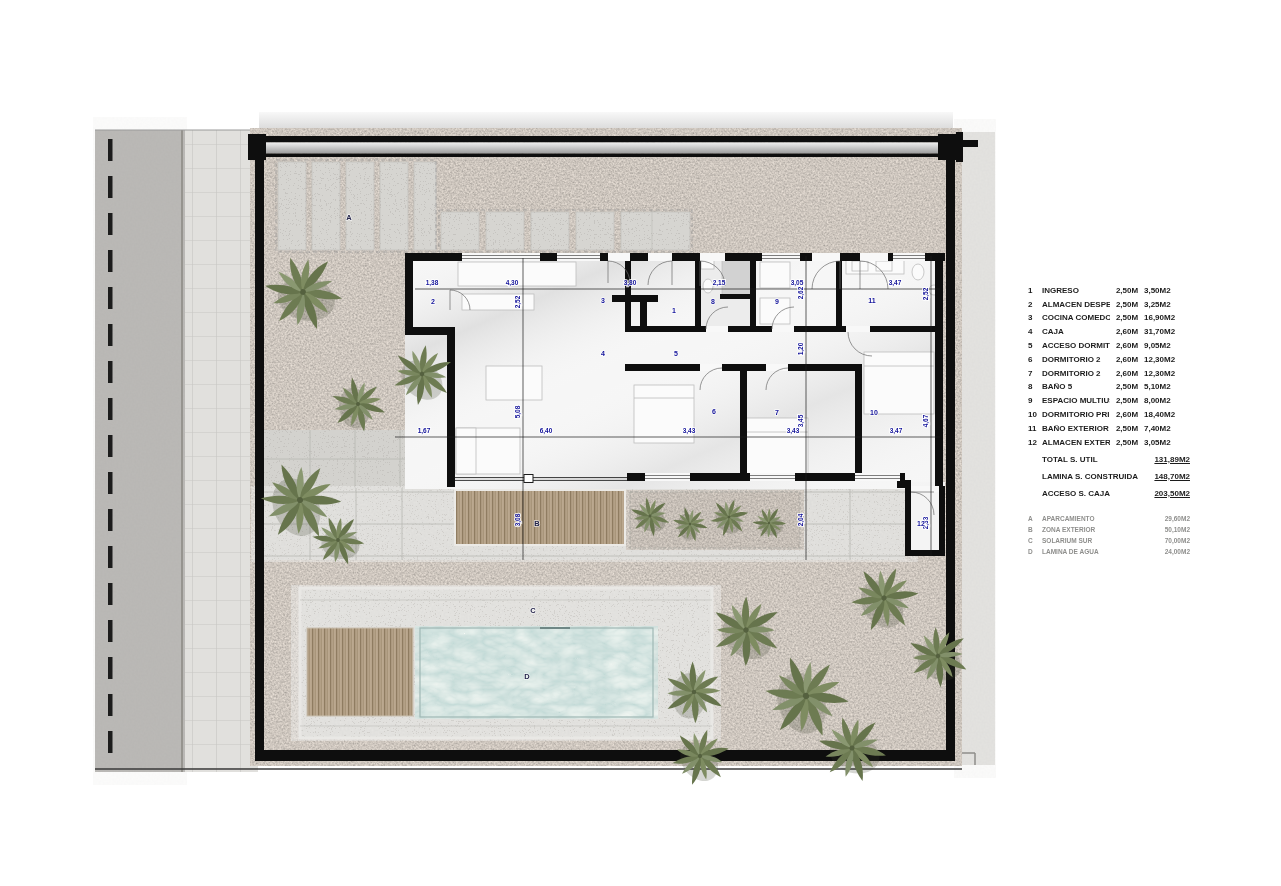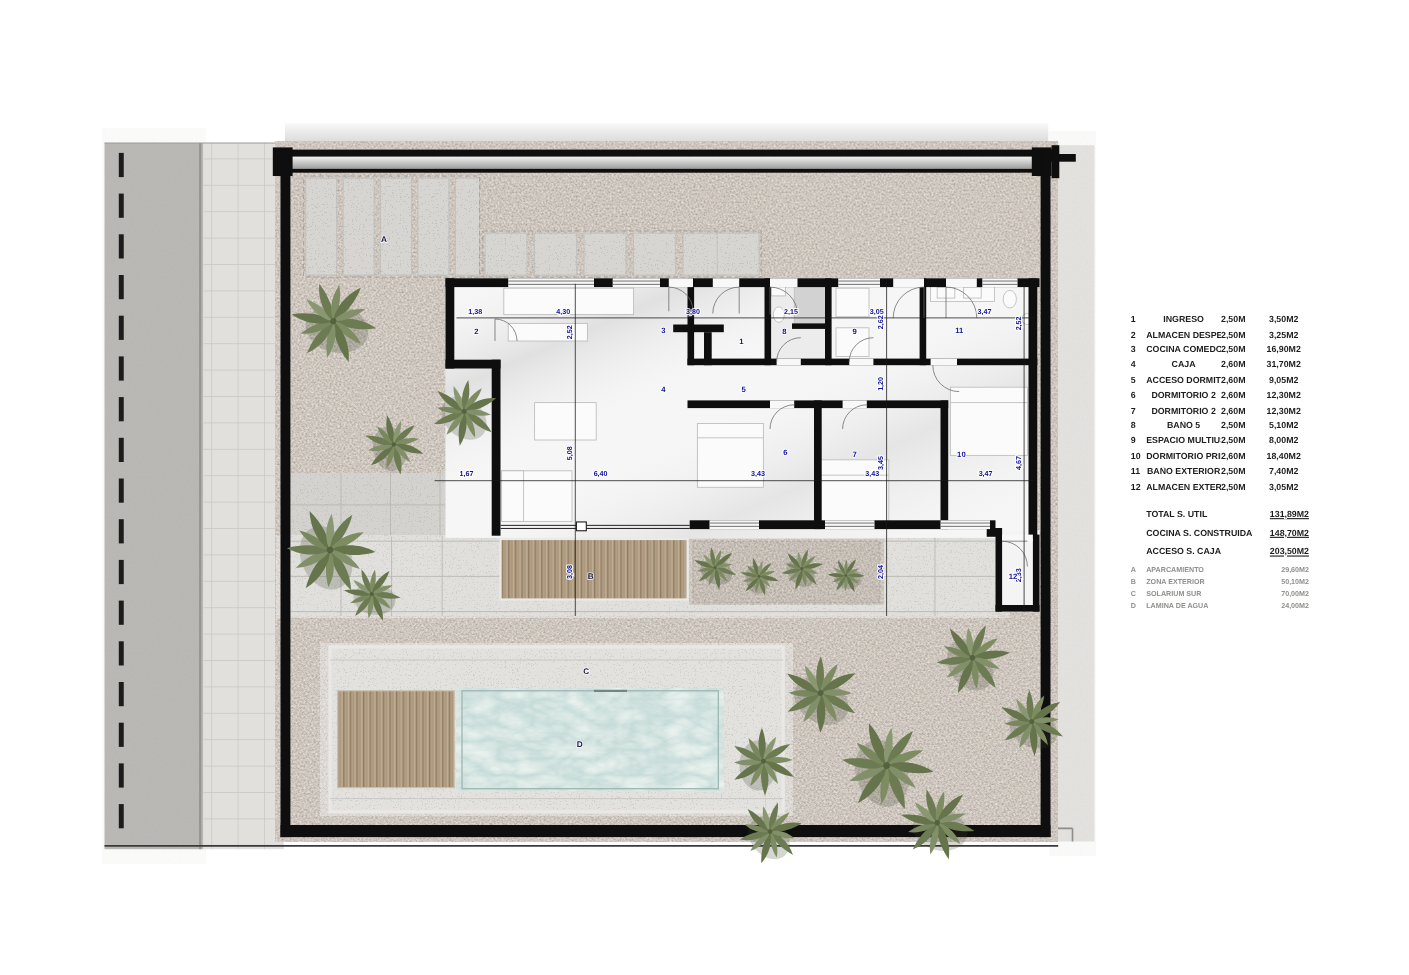--- a/index.html
+++ b/index.html
@@ -7,25 +7,25 @@
        font-family:"Liberation Sans",sans-serif;}
   #plan-svg{position:absolute;left:0;top:0;}
   svg text{font-family:"Liberation Sans",sans-serif;}
   .dimtxt{font-size:6.5px;fill:#12129a;paint-order:stroke;stroke:rgba(255,255,255,.85);stroke-width:2px;font-weight:700;}
   .roomnum{font-size:7px;font-weight:700;fill:#12129a;paint-order:stroke;stroke:rgba(255,255,255,.8);stroke-width:1.6px;}
   .zonetxt{font-size:7.5px;font-weight:700;fill:#23234a;paint-order:stroke;stroke:rgba(255,255,255,.7);stroke-width:1.6px;}
   
   #legend{position:absolute;left:1028px;top:284px;width:162px;color:#1c1c1c;}
   .lrow{display:flex;align-items:center;height:13.8px;font-size:8px;font-weight:700;line-height:1;}
   .lid{width:14px;}
-  .lname{flex:1;white-space:nowrap;overflow:hidden;text-align:center;}
-  .lh{width:34px;text-align:left;}
-  .larea{width:46px;text-align:center;}
+  .lname{flex:1;white-space:nowrap;overflow:hidden;}
+  .lh{width:34px;text-align:center;}
+  .larea{width:46px;text-align:left;}
   #legend-totals{margin-top:5px;}
-  .trow{display:flex;align-items:flex-end;height:17px;font-size:8px;font-weight:700;}
+  .trow{display:flex;align-items:flex-start;height:17px;font-size:8px;font-weight:700;}
   .tname{flex:1;padding-left:14px;}
   .tval{width:46px;text-align:right;text-decoration:underline;}
   #legend-zones{margin-top:7px;}
   .zrow{display:flex;align-items:center;height:11.2px;font-size:6.5px;font-weight:700;color:#8f8f8d;}
   .zid{width:14px;}
   .zname{flex:1;}
   .zval{width:46px;text-align:right;}
 </style>
 </head>
 <body>
@@ -452,21 +452,21 @@
         <span class="lh">2,50M</span>
         <span class="larea">3,05M2</span>
       </div>
     </div>
   <div id="legend-totals">
       <div class="trow">
         <span class="tname">TOTAL S. UTIL</span>
         <span class="tval">131,89M2</span>
       </div>
       <div class="trow">
-        <span class="tname">COCINA S. CONSTRUIDA</span>
+        <span class="tname">LAMINA S. CONSTRUIDA</span>
         <span class="tval">148,70M2</span>
       </div>
       <div class="trow">
         <span class="tname">ACCESO S. CAJA</span>
         <span class="tval">203,50M2</span>
       </div>
     </div>
   <div id="legend-zones">
       <div class="zrow">
         <span class="zid">A</span>

